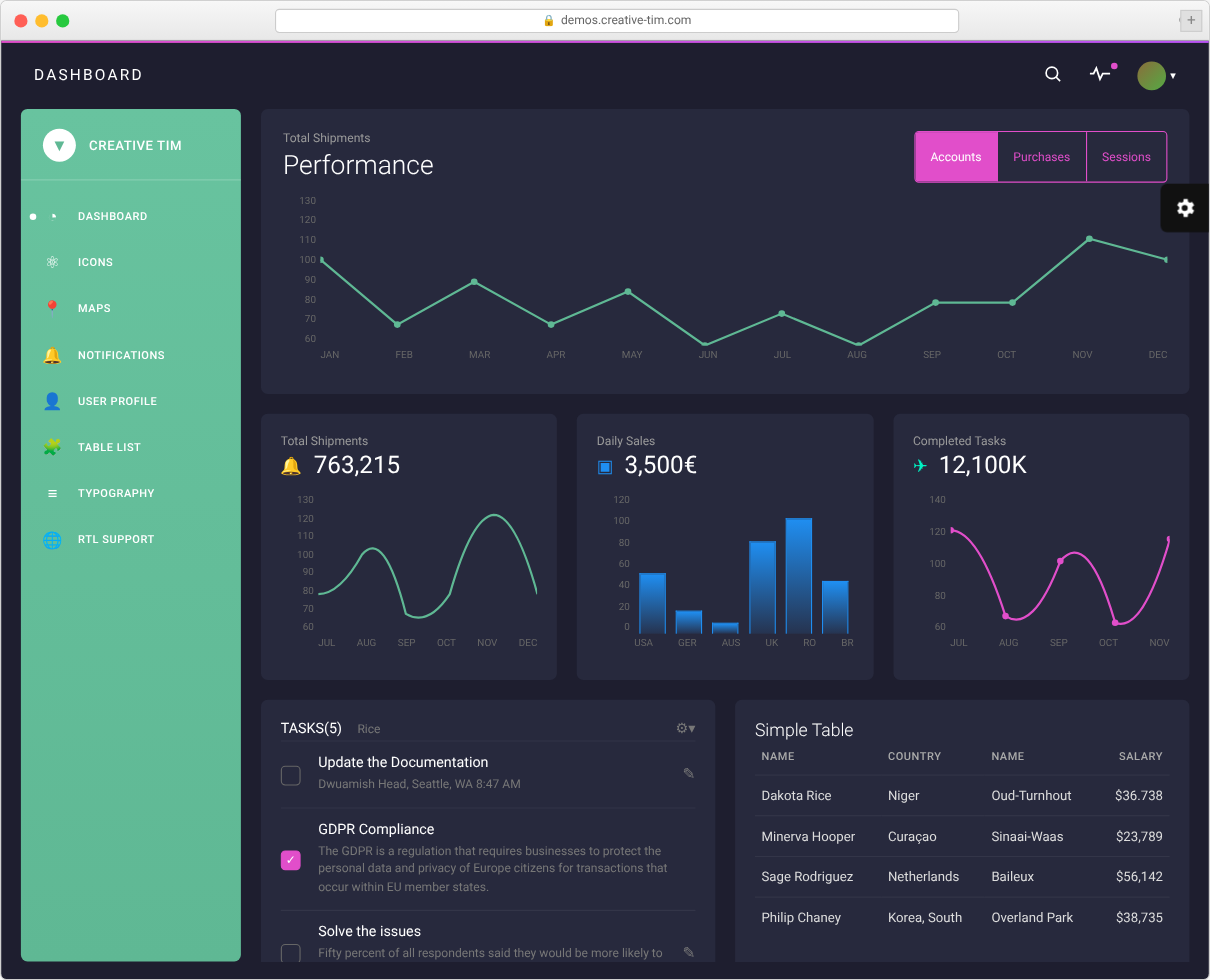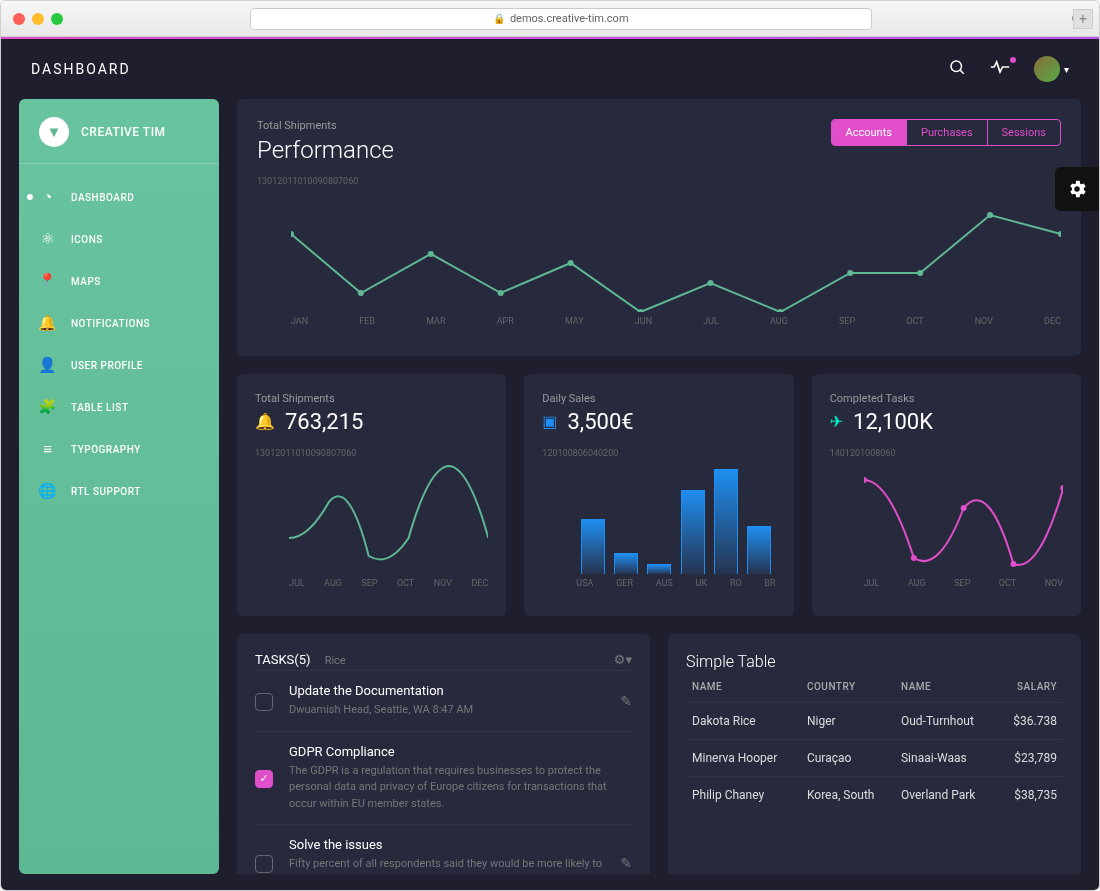--- a/index.html
+++ b/index.html
@@ -30,26 +30,26 @@
 .nav-item{display:flex;align-items:center;gap:14px;padding:12px 20px;color:#fff;font-size:10px;letter-spacing:0.5px;font-weight:500;position:relative;cursor:pointer}
 .nav-item.active::before{content:"";position:absolute;left:8px;width:6px;height:6px;background:#fff;border-radius:50%}
 .nav-icon{width:18px;height:18px;display:flex;align-items:center;justify-content:center;font-size:15px}
 .main{flex:1;overflow-y:auto;overflow-x:hidden}
 .main::-webkit-scrollbar{width:0}
 .card{background:#27293d;border-radius:6px;padding:20px;margin-bottom:18px}
 .perf-header{display:flex;justify-content:space-between;align-items:flex-start;margin-bottom:12px}
 .card-subtitle{color:#9a9a9a;font-size:11px;margin-bottom:4px}
 .card-title{color:#fff;font-size:24px;font-weight:300}
 .btn-group{display:flex;border:1px solid #e14eca;border-radius:4px;overflow:hidden}
-.btn-tab{padding:6px 14px;font-size:11px;color:#e14eca;cursor:pointer;border-right:1px solid #e14eca}
+.btn-tab{padding:16px 14px;font-size:11px;color:#e14eca;cursor:pointer;border-right:1px solid #e14eca}
 .btn-tab:last-child{border-right:none}
 .btn-tab.active{background:#e14eca;color:#fff}
 .chart{position:relative;height:160px;margin-top:10px}
 .chart-sm{height:150px;margin-top:14px}
-.y-axis{position:absolute;left:0;top:0;bottom:24px;width:30px;display:flex;flex-direction:row;justify-content:space-between;text-align:right;color:#666;font-size:9px}
+.y-axis{position:absolute;left:0;top:0;bottom:24px;width:30px;display:flex;flex-direction:column;justify-content:space-between;text-align:right;color:#666;font-size:9px}
 .x-axis{position:absolute;left:34px;right:0;bottom:0;height:20px;display:flex;justify-content:space-between;color:#666;font-size:9px}
 .plot{position:absolute;left:34px;right:0;top:0;bottom:24px}
 .plot svg{width:100%;height:100%}
 .three-cards{display:flex;gap:18px;margin-bottom:18px}
 .small-card{flex:1;background:#27293d;border-radius:6px;padding:18px}
 .metric{display:flex;align-items:center;gap:10px;margin-top:4px}
 .metric-icon{font-size:16px}
 .metric-icon.purple{color:#e14eca}
 .metric-icon.blue{color:#1f8ef1}
 .metric-icon.teal{color:#00f2c3}
@@ -368,20 +368,26 @@
                     <td>Oud-Turnhout</td>
                     <td>$36.738</td>
                   </tr>
                 <tr>
                     <td>Minerva Hooper</td>
                     <td>Curaçao</td>
                     <td>Sinaai-Waas</td>
                     <td>$23,789</td>
                   </tr>
                 <tr>
+                    <td>Sage Rodriguez</td>
+                    <td>Netherlands</td>
+                    <td>Baileux</td>
+                    <td>$56,142</td>
+                  </tr>
+                <tr>
                     <td>Philip Chaney</td>
                     <td>Korea, South</td>
                     <td>Overland Park</td>
                     <td>$38,735</td>
                   </tr>
               </tbody>
             </table>
           </div>
         </div>
       </div>

